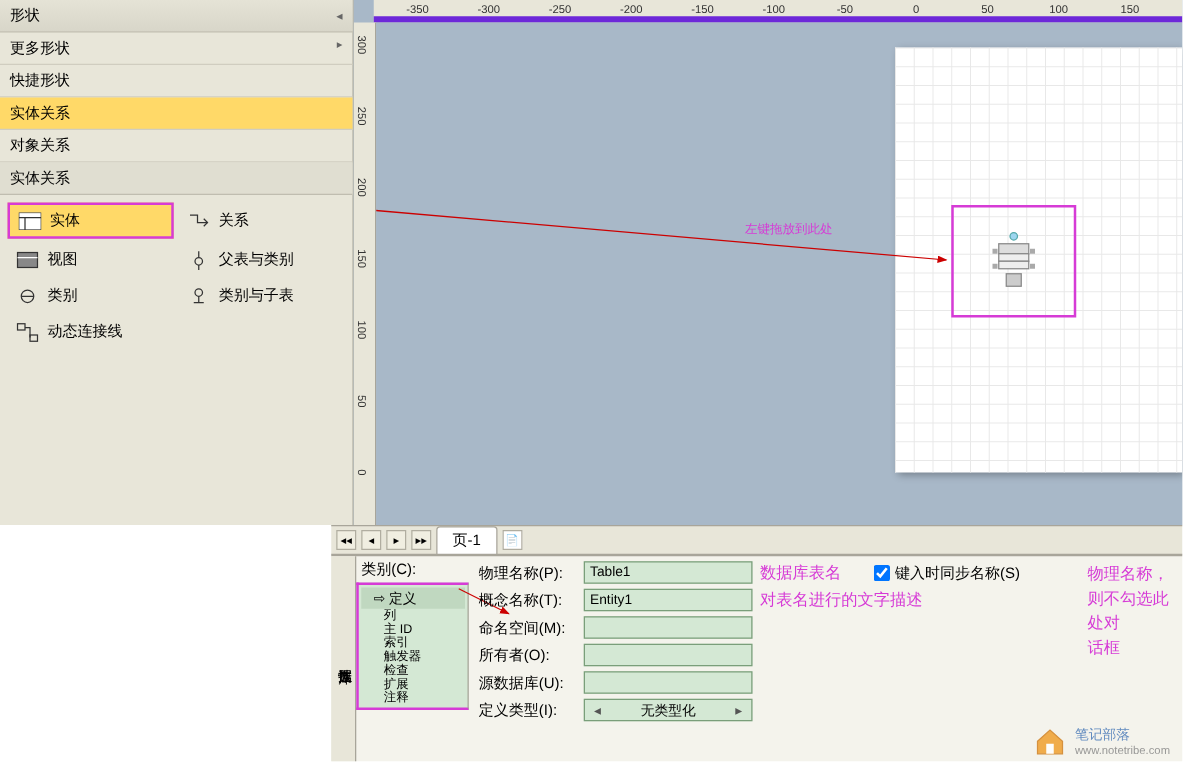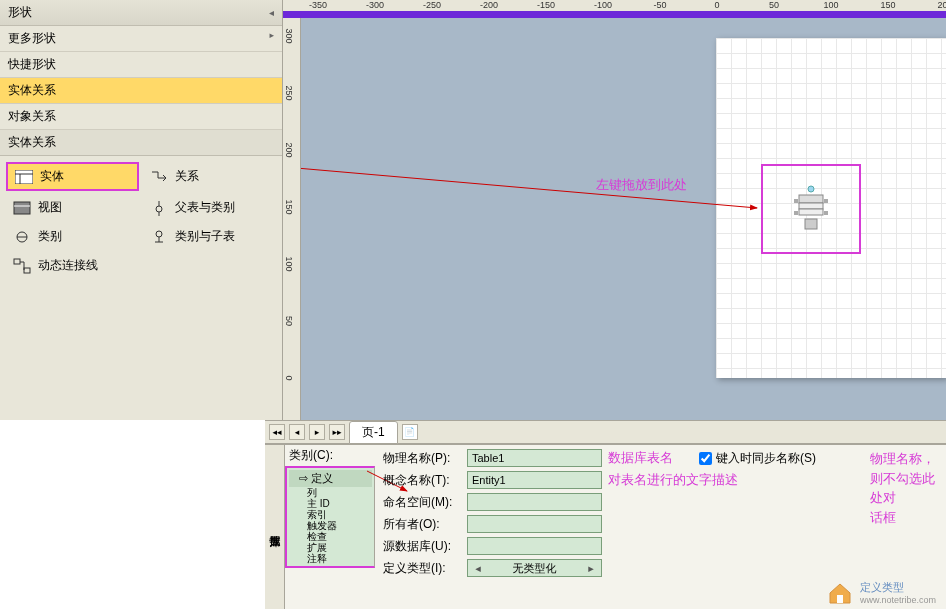--- a/index.html
+++ b/index.html
@@ -10,29 +10,29 @@
 .panel-header .chev { font-size: 10px; color: #666; }
 .panel-item { padding: 4px 8px; border-bottom: 1px solid #d0cdc0; font-size: 12px; cursor: pointer; }
 .panel-item.selected { background: #ffd968; }
 .panel-subheader { background: #e0ded1; padding: 4px 8px; border-bottom: 1px solid #c0bdb0; font-size: 12px; font-weight: normal; }
 .shapes-grid { display: grid; grid-template-columns: 1fr 1fr; padding: 6px; gap: 4px; }
 .shape-item { display: flex; align-items: center; gap: 6px; padding: 4px 6px; cursor: pointer; font-size: 12px; }
 .shape-item.highlighted { background: #ffd968; border: 2px solid #d63bd6; }
 .shape-icon { width: 20px; height: 16px; display: inline-flex; align-items: center; justify-content: center; }
 .shape-dyn { grid-column: 1 / -1; }
 .canvas-area { flex: 1; position: relative; background: #a8b8c8; overflow: hidden; }
-.ruler-h { position: absolute; top: 0; left: 0; right: 0; height: 18px; background: #e8e6d9; border-bottom: 7px solid #6d28d9; font-size: 9px; color: #333; display: flex; align-items: flex-end; overflow: hidden; }
+.ruler-h { position: absolute; top: 0; left: 16px; right: 0; height: 18px; background: #e8e6d9; border-bottom: 5px solid #6d28d9; font-size: 9px; color: #333; display: flex; align-items: flex-end; overflow: hidden; }
 .ruler-h span { position: absolute; bottom: 1px; transform: translateX(-50%); }
 .ruler-v { position: absolute; top: 18px; left: 0; bottom: 0; width: 18px; background: #e8e6d9; border-right: 1px solid #a8a59a; font-size: 9px; color: #333; }
 .ruler-v span { position: absolute; left: 1px; writing-mode: vertical-rl; transform: translateY(-50%); }
 .canvas-inner { position: absolute; top: 18px; left: 18px; right: 0; bottom: 0; background: #a8b8c8; }
 .page { position: absolute; top: 20px; left: 415px; width: 230px; height: 340px; background: #fff; box-shadow: 2px 2px 6px rgba(0,0,0,0.3); background-image: linear-gradient(#e8e8e8 1px, transparent 1px), linear-gradient(90deg, #e8e8e8 1px, transparent 1px); background-size: 15px 15px; }
 .drop-box { position: absolute; top: 146px; left: 460px; width: 100px; height: 90px; border: 2px solid #d63bd6; }
 .entity-shape { position: absolute; top: 165px; left: 490px; width: 40px; height: 50px; }
-.annotation-red { position: absolute; color: #d63bd6; font-size: 13px; }
+.annotation-red { position: absolute; color: #d63bd6; font-size: 10px; }
 .arrow-line { position: absolute; pointer-events: none; }
 .tabs-bar { height: 24px; background: #e8e6d9; border-top: 1px solid #a8a59a; border-bottom: 1px solid #a8a59a; display: flex; align-items: center; padding: 0 4px; gap: 4px; margin-left: 265px; }
 .tab-btn { width: 16px; height: 16px; border: 1px solid #b0ada0; background: #f0eee1; font-size: 9px; display: flex; align-items: center; justify-content: center; cursor: pointer; }
 .tab { padding: 2px 12px; background: #fff; border: 1px solid #a8a59a; border-radius: 3px 3px 0 0; font-size: 12px; cursor: pointer; }
 .props-panel { height: 165px; display: flex; margin-left: 265px; border-top: 1px solid #a8a59a; background: #f4f3ec; position: relative; }
 .props-vtab { width: 20px; background: #e8e6d9; border-right: 1px solid #a8a59a; writing-mode: vertical-rl; text-align: center; padding: 6px 2px; font-size: 11px; }
 .props-tree { width: 90px; background: #d4e8d4; border: 2px solid #d63bd6; border-right: 1px solid #a8a59a; padding: 2px; font-size: 11px; position: relative; }
 .props-tree-hdr { padding: 2px; }
 .tree-item { padding: 1px 2px 1px 10px; cursor: pointer; }
 .tree-item.sel { background: #c0d8c0; }
@@ -269,16 +269,16 @@
     </div>
   </div>
 </div>
 
 <div class="watermark">
   <svg class="wm-icon" viewBox="0 0 28 24">
       <path d="M4 12 L14 3 L24 12 L24 22 L4 22 Z" fill="#f0a030" stroke="#d08020"></path>
       <rect x="11" y="14" width="6" height="8" fill="#fff"></rect>
     </svg>
   <div>
-    <div class="wm-text">定义类型</div>
+    <div class="wm-text">笔记部落</div>
     <div class="wm-sub">www.notetribe.com</div>
   </div>
 </div>
 
 </body></html>

